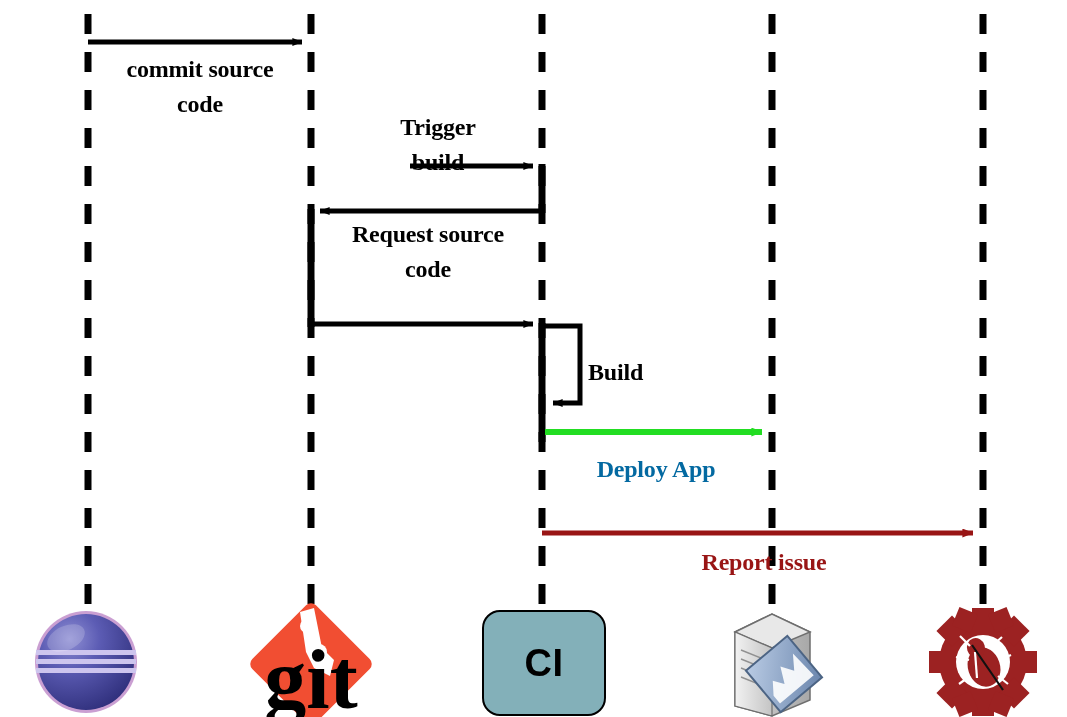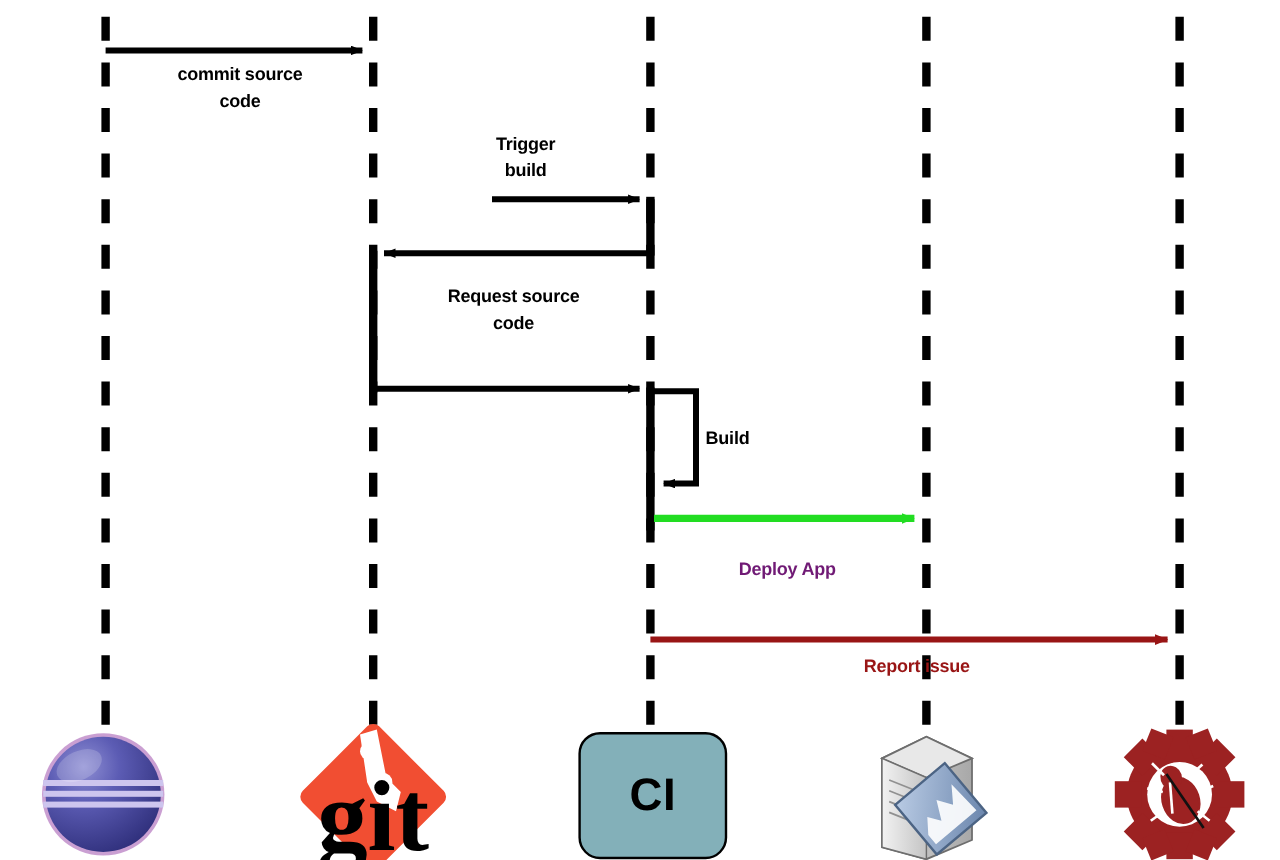--- a/index.html
+++ b/index.html
@@ -19,30 +19,30 @@
   }
   #stage svg.layer {
     position: absolute;
     left: 0;
     top: 0;
     width: 1067px;
     height: 717px;
   }
   .msg-label {
     position: absolute;
-    font-family: Liberation Sans, sans-serif;
+    font-family: Liberation Serif, serif;
     font-weight: bold;
-    font-size: 15px;
+    font-size: 24px;
     line-height: 1.45;
     color: #000000;
     text-align: center;
     white-space: pre-line;
     letter-spacing: -0.2px;
   }
-  .msg-label.green { color: #701a75; margin-top: 12px; }
+  .msg-label.green { color: #0369a1; }
   .msg-label.darkred { color: #991515; }
   .ci-box {
     position: absolute;
     background: #83b0b9;
     border: 2px solid #000000;
     border-radius: 18px;
     display: flex;
     align-items: center;
     justify-content: center;
   }
@@ -219,21 +219,21 @@
   <div class="ci-box" style="left:482px; top:610px; width:120px; height:102px;align-items:center;">
     <span>CI</span>
   </div>
 
   <div class="msg-label" style="left:100px; top:52px; width:200px;">commit source
 code</div>
 
   <div class="msg-label" style="left:358px; top:110px; width:160px;">Trigger
 build</div>
 
-  <div class="msg-label" style="left:328px; top:237px; width:200px;">Request source
+  <div class="msg-label" style="left:328px; top:217px; width:200px;">Request source
 code</div>
 
 
   <div class="msg-label" style="left:588px; top:355px; width:80px; text-align:left;">Build</div>
 
   <div class="msg-label green" style="left:556px; top:452px; width:200px;">Deploy App</div>
 
   <div class="msg-label darkred" style="left:664px; top:545px; width:200px;">Report issue</div>
 
 </div>

